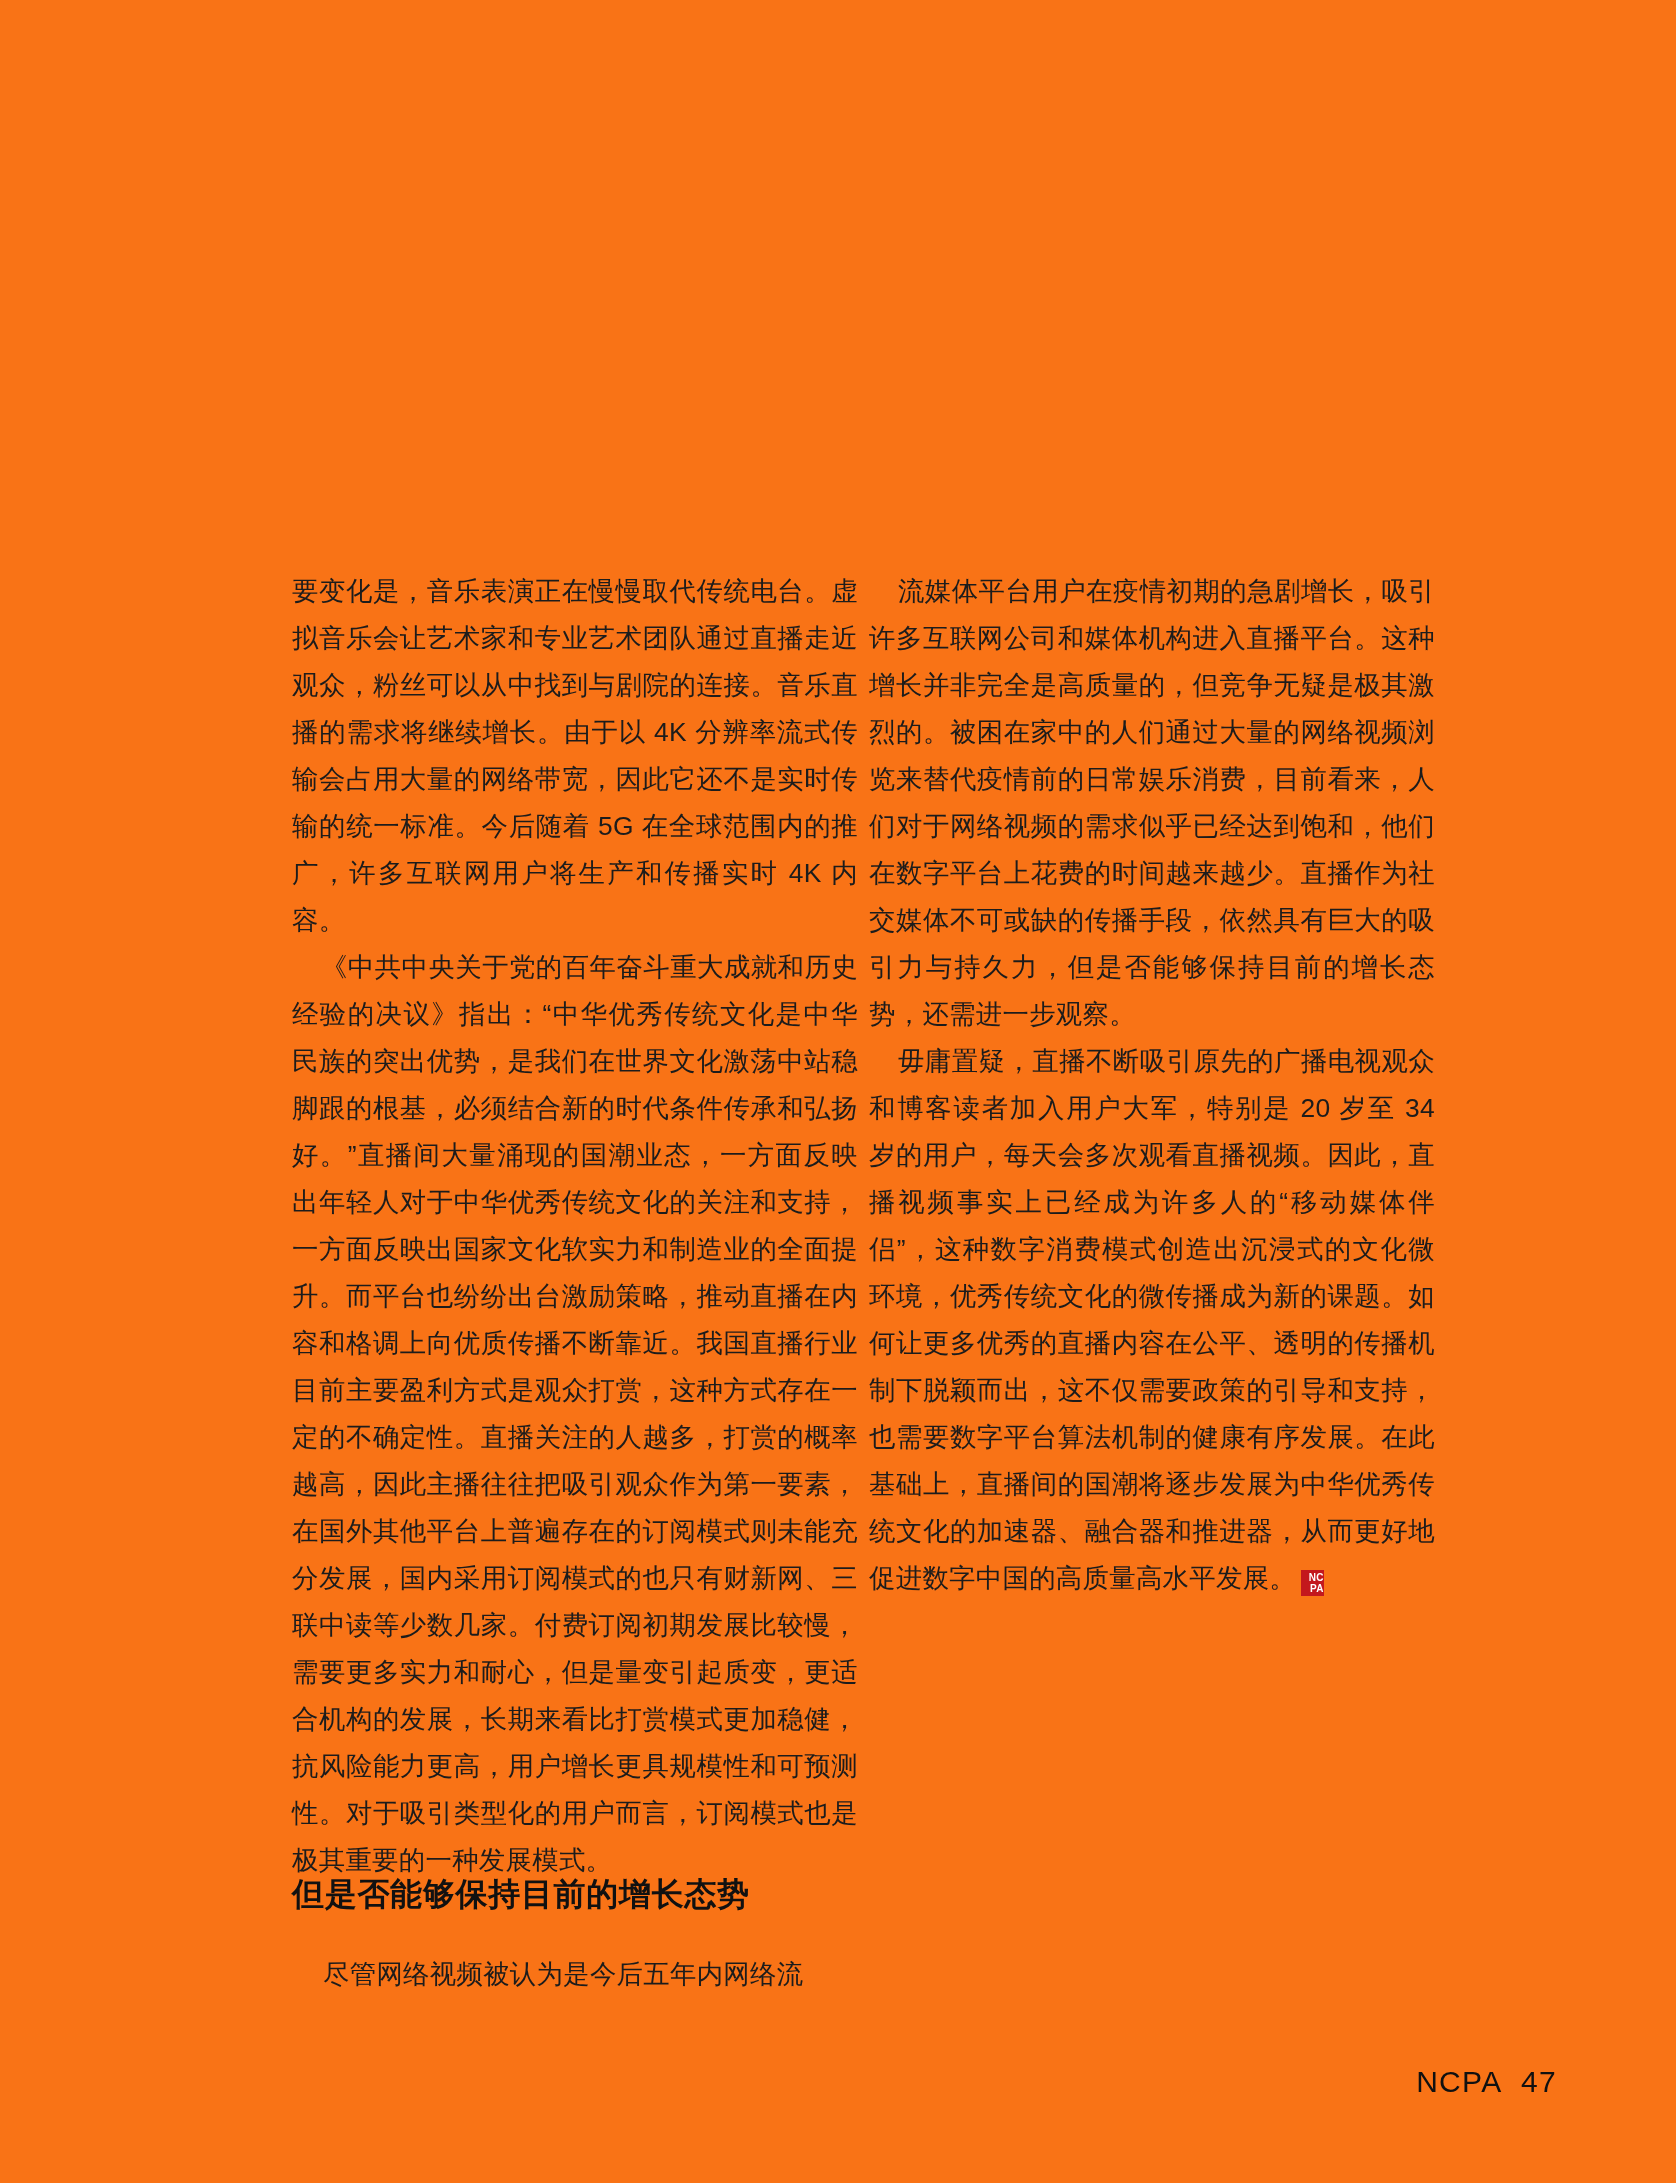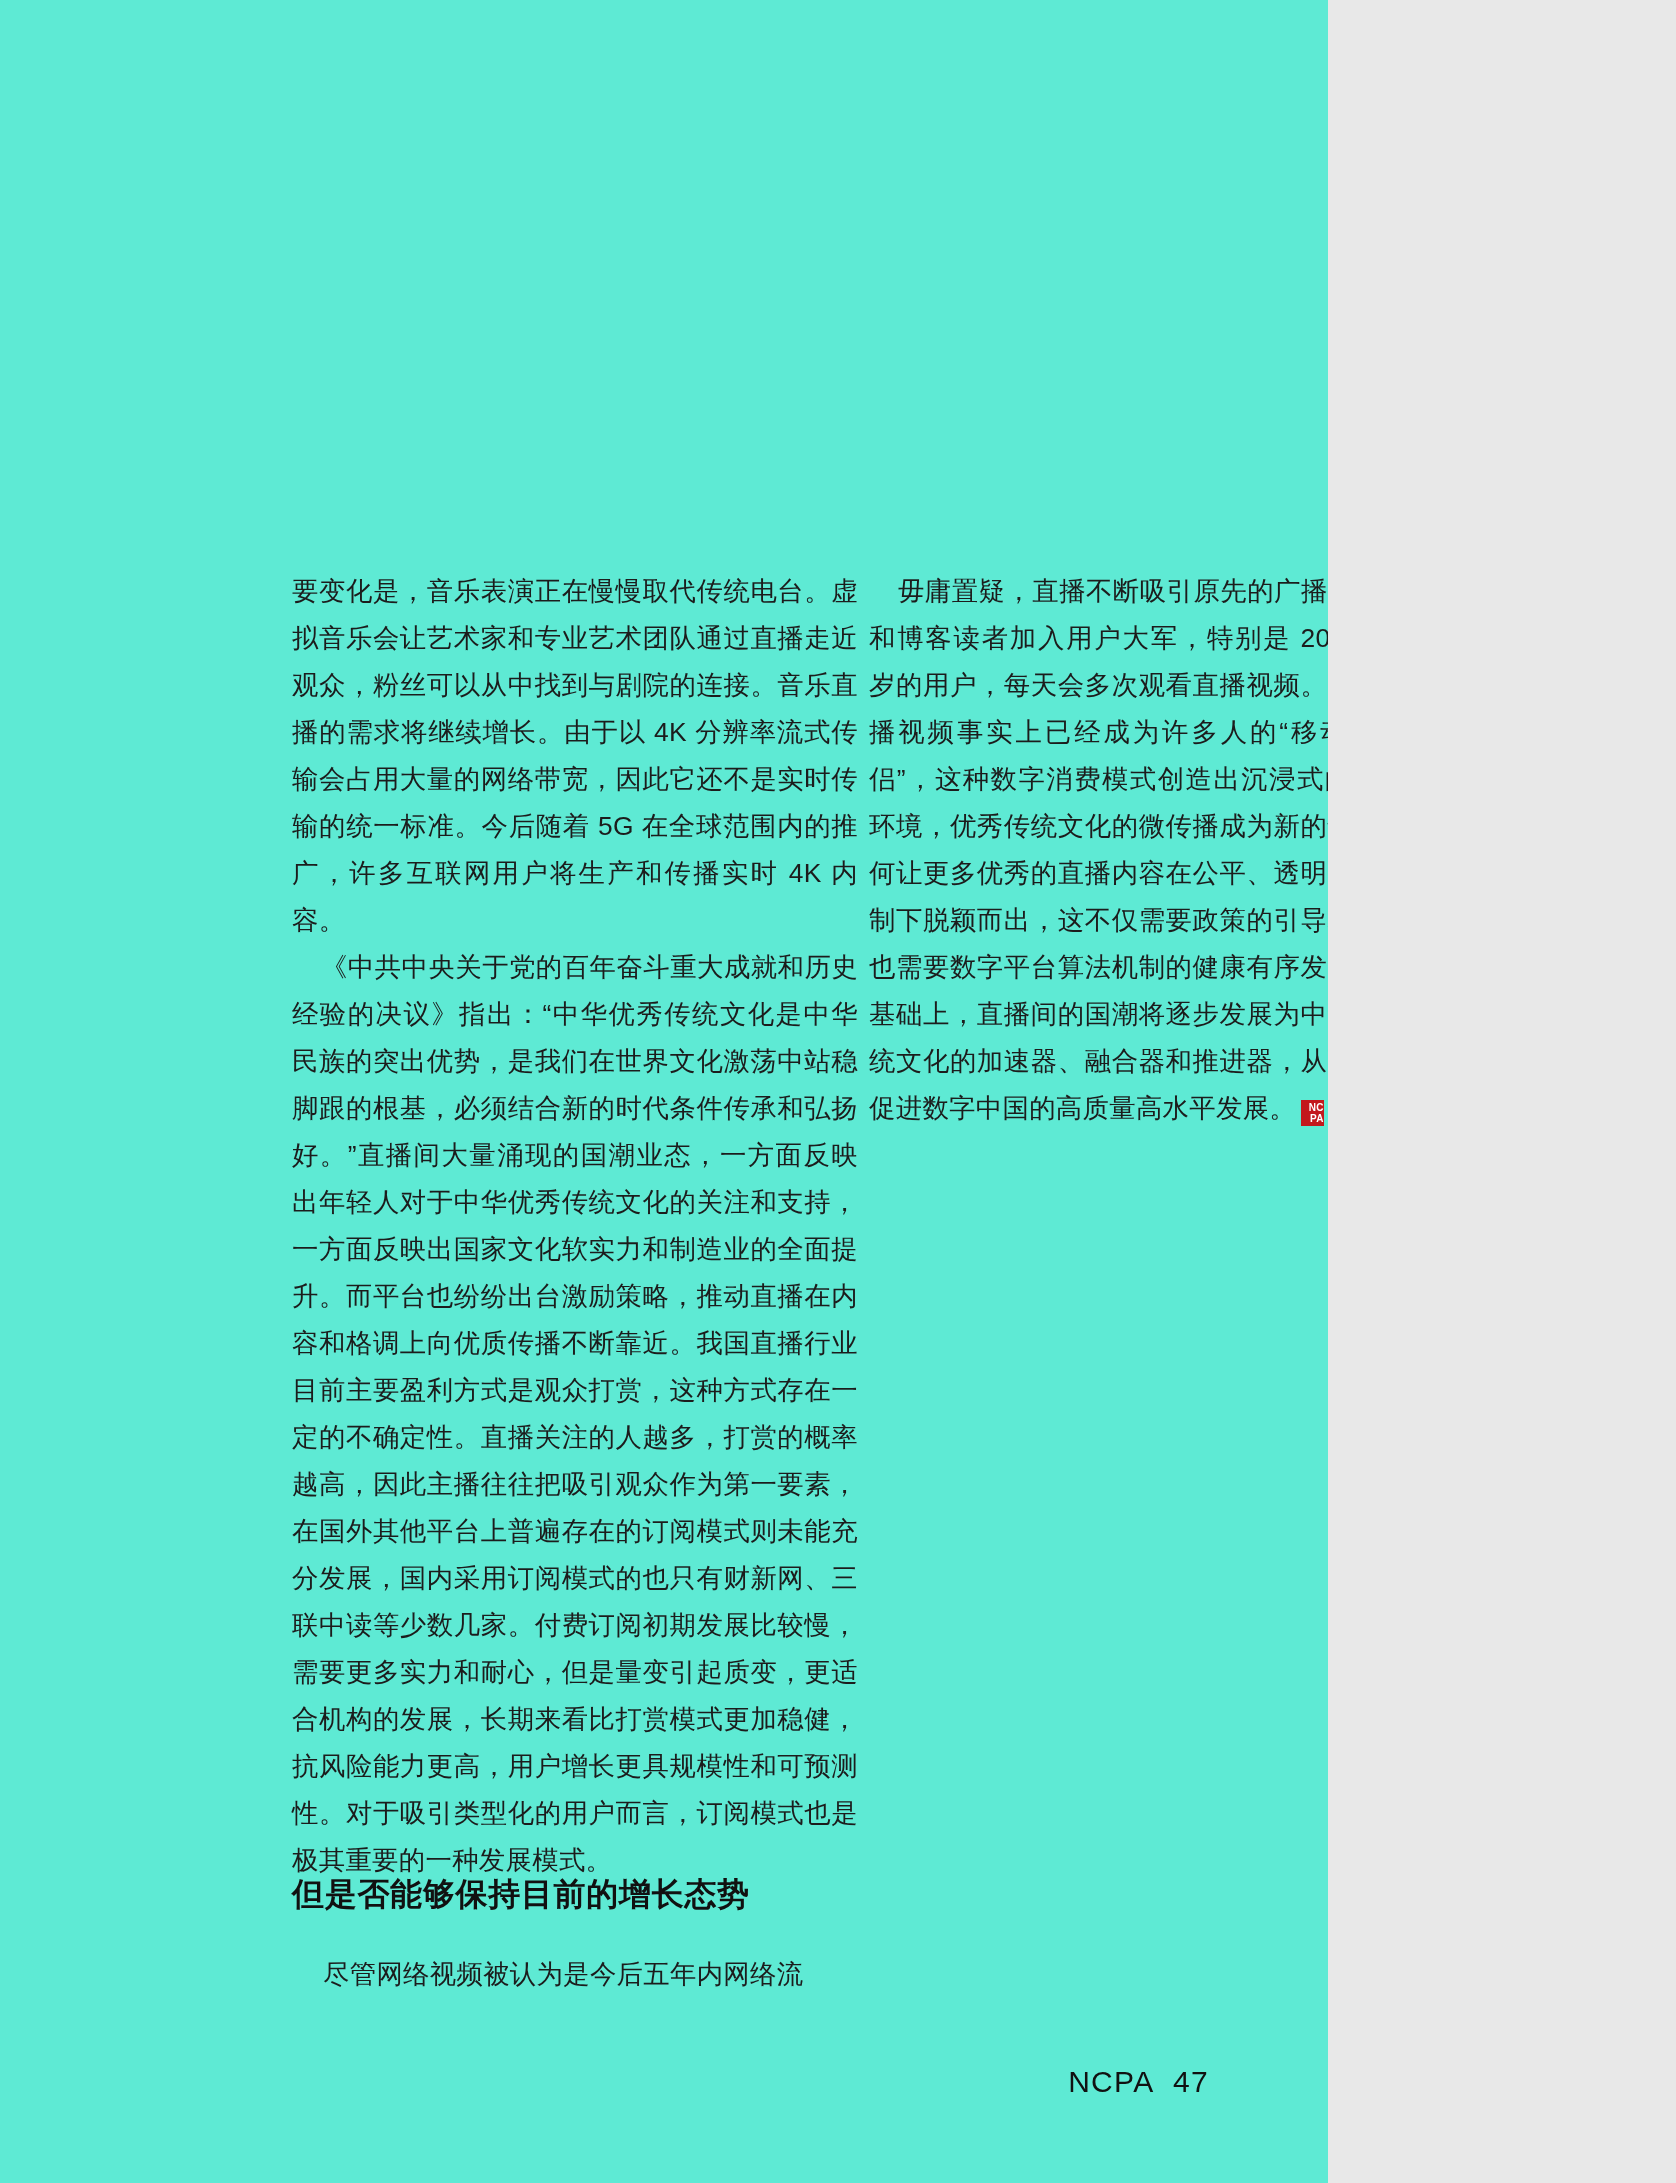--- a/index.html
+++ b/index.html
@@ -2,23 +2,23 @@
 <html style="font-size:10.6px"><head>
 <meta charset="utf-8">
 <style>
   html, body {
     margin: 0;
     padding: 0;
     background: #e8e8e8;
   }
   .page {
     position: relative;
-    width: 1328px;
+    width: 1676px;
     height: 2183px;
-    background: #5eead4;
+    background: #f97316;
     overflow: hidden;
     font-family: "Liberation Sans", "DejaVu Sans", sans-serif;
   }
   .col {
     position: absolute;
     width: 566px;
   }
   .col p {
     margin: 0;
     font-size: 26.4px;
@@ -98,20 +98,21 @@
     <p class="indent">《中共中央关于党的百年奋斗重大成就和历史经验的决议》指出：“中华优秀传统文化是中华民族的突出优势，是我们在世界文化激荡中站稳脚跟的根基，必须结合新的时代条件传承和弘扬好。”直播间大量涌现的国潮业态，一方面反映出年轻人对于中华优秀传统文化的关注和支持，一方面反映出国家文化软实力和制造业的全面提升。而平台也纷纷出台激励策略，推动直播在内容和格调上向优质传播不断靠近。我国直播行业目前主要盈利方式是观众打赏，这种方式存在一定的不确定性。直播关注的人越多，打赏的概率越高，因此主播往往把吸引观众作为第一要素，在国外其他平台上普遍存在的订阅模式则未能充分发展，国内采用订阅模式的也只有财新网、三联中读等少数几家。付费订阅初期发展比较慢，需要更多实力和耐心，但是量变引起质变，更适合机构的发展，长期来看比打赏模式更加稳健，抗风险能力更高，用户增长更具规模性和可预测性。对于吸引类型化的用户而言，订阅模式也是极其重要的一种发展模式。</p>
   </section>
 
   <h2 class="left-heading">但是否能够保持目前的增长态势</h2>
 
   <div class="left-para-c">
     <p>尽管网络视频被认为是今后五年内网络流</p>
   </div>
 
   <section class="col col-right-body">
+    <p class="indent">流媒体平台用户在疫情初期的急剧增长，吸引许多互联网公司和媒体机构进入直播平台。这种增长并非完全是高质量的，但竞争无疑是极其激烈的。被困在家中的人们通过大量的网络视频浏览来替代疫情前的日常娱乐消费，目前看来，人们对于网络视频的需求似乎已经达到饱和，他们在数字平台上花费的时间越来越少。直播作为社交媒体不可或缺的传播手段，依然具有巨大的吸引力与持久力，但是否能够保持目前的增长态势，还需进一步观察。</p>
     <p class="indent"><span>毋庸置疑，直播不断吸引原先的广播电视观众和博客读者加入用户大军，特别是 20 岁至 34 岁的用户，每天会多次观看直播视频。因此，直播视频事实上已经成为许多人的“移动媒体伴侣”，这种数字消费模式创造出沉浸式的文化微环境，优秀传统文化的微传播成为新的课题。如何让更多优秀的直播内容在公平、透明的传播机制下脱颖而出，这不仅需要政策的引导和支持，也需要数字平台算法机制的健康有序发展。在此基础上，直播间的国潮将逐步发展为中华优秀传统文化的加速器、融合器和推进器，从而更好地促进数字中国的高质量高水平发展。</span><span class="seal"><span>NC</span><span>PA</span></span></p>
   </section>
 
   <div class="footer">
     <span>NCPA 47</span>
   </div>
 
 </div>
 
 

